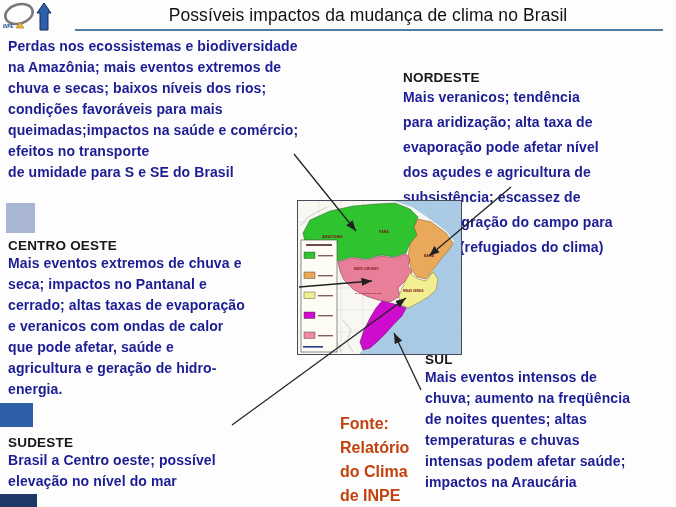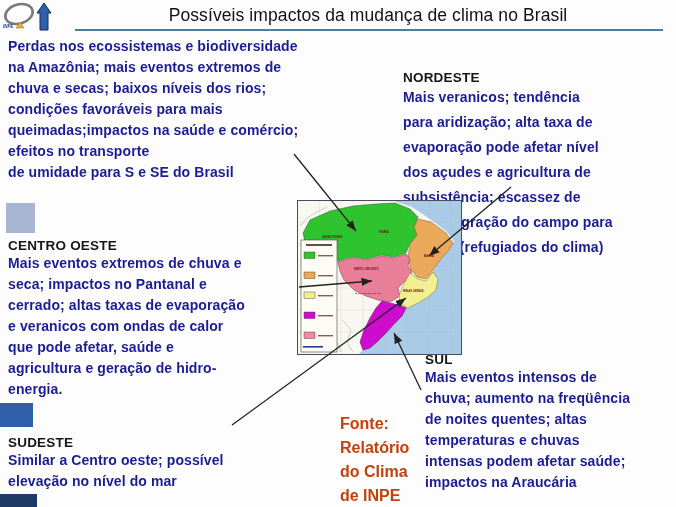--- a/index.html
+++ b/index.html
@@ -71,21 +71,21 @@
 seca; impactos no Pantanal e
 cerrado; altas taxas de evaporação
 e veranicos com ondas de calor
 que pode afetar, saúde e
 agricultura e geração de hidro-
 energia.</div>
   </div>
 
   <div class="block" style="left:8px;top:435px;width:300px;">
     <div class="heading">SUDESTE</div>
-    <div class="bodytext">Similar a Centro oeste; possível
+    <div class="bodytext">Brasil a Centro oeste; possível
 elevação no nível do mar</div>
   </div>
 
   <div class="block" style="left:425px;top:352px;width:250px;">
     <div class="heading">SUL</div>
     <div class="bodytext">Mais eventos intensos de
 chuva; aumento na freqüência
 de noites quentes; altas
 temperaturas e chuvas
 intensas podem afetar saúde;

